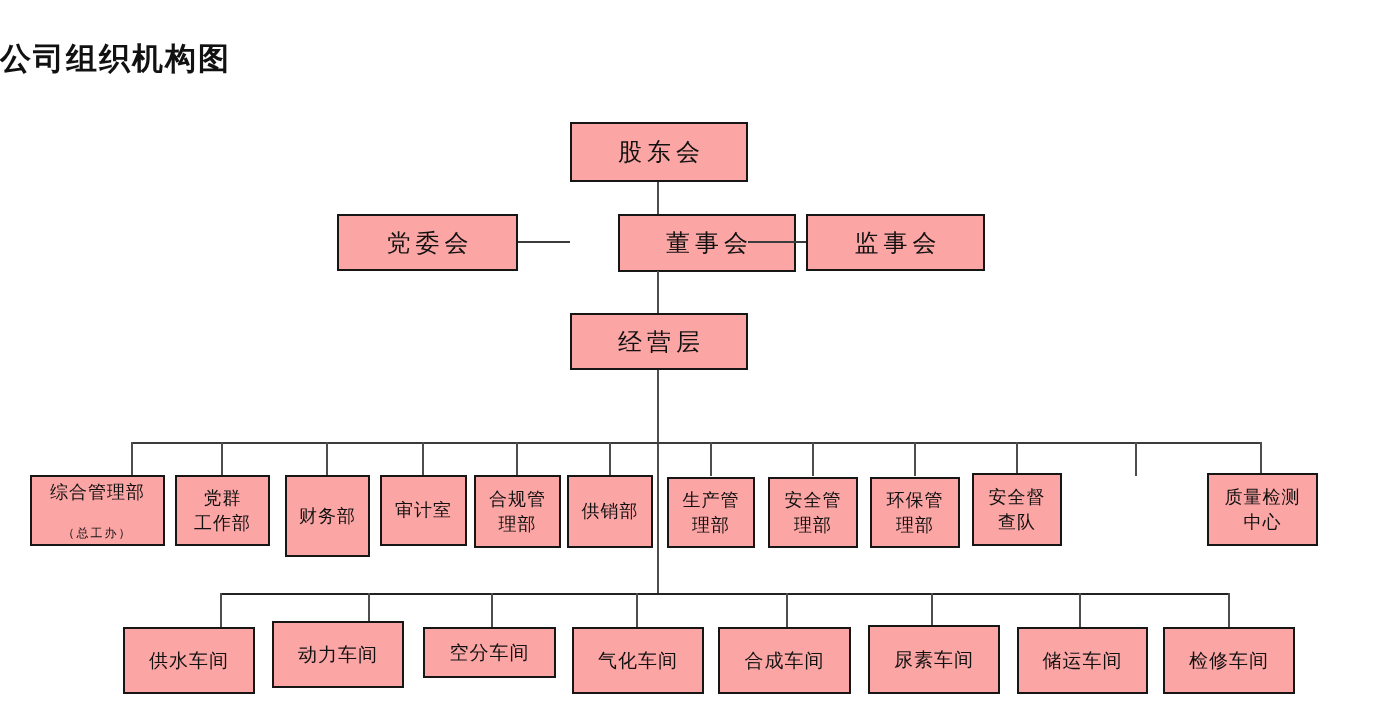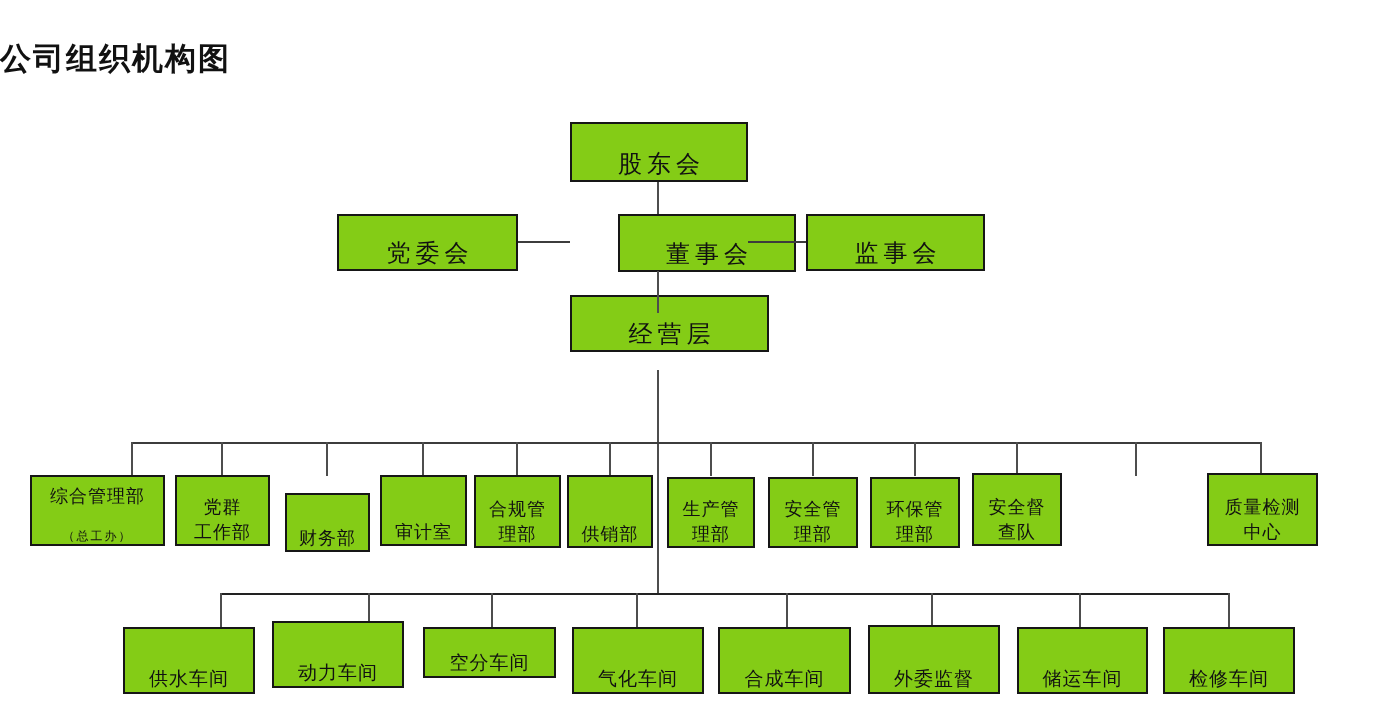--- a/index.html
+++ b/index.html
@@ -14,25 +14,25 @@
   .chart-title{
     position:absolute;
     left:0;top:38px;width:1350px;
     font-size:31px;
     font-weight:bold;
     letter-spacing:2px;
   }
   .node{
     position:absolute;
     border:2px solid #161616;
-    background:#84cc16;
+    background:#fca5a5;
     display:flex;
     flex-direction:column;
     align-items:center;
-    justify-content:flex-end;
+    justify-content:center;
     text-align:center;
     box-sizing:border-box;
   }
   .lvl1{ font-size:24px; letter-spacing:5px; text-indent:5px; }
   .dept{ font-size:18px; line-height:1.35; letter-spacing:1px; }
   .dept .sub{ font-size:12px; letter-spacing:2px; margin-top:20px; }
   .ws{ font-size:19px; letter-spacing:1px; }
   .vline{ position:absolute; width:2px; background:#4d4d4d; }
   .hline{ position:absolute; height:2px; background:#3c3c3c; }
   .line-thick{ background:#222222; }
@@ -51,21 +51,21 @@
   <div class="node lvl1" style="left:337px;top:214px;width:181px;height:57px;">
     <span>党委会</span>
   </div>
   <div class="node lvl1" style="left:570px;top:214px;width:178px;height:58px;margin-left:48px;">
     <span>董事会</span>
   </div>
   <div class="node lvl1" style="left:806px;top:214px;width:179px;height:57px;">
     <span>监事会</span>
   </div>
 
-  <div class="node lvl1" style="left:570px;top:295px;width:199px;height:57px;">
+  <div class="node lvl1" style="left:570px;top:313px;width:178px;height:57px;">
     <span>经营层</span>
   </div>
 
   <div class="vline" style="left:657px;top:182px;height:32px;"></div>
   <div class="hline" style="left:518px;top:241px;width:52px;"></div>
   <div class="hline" style="left:748px;top:241px;width:58px;"></div>
   <div class="vline" style="left:657px;top:271px;height:42px;"></div>
   <div class="vline" style="left:657px;top:370px;height:225px;"></div>
 
   <div class="hline" style="left:131px;top:442px;width:1131px;"></div>
@@ -83,21 +83,21 @@
   <div class="vline" style="left:1260px;top:442px;height:34px;"></div>
 
   <div class="node dept" style="left:30px;top:475px;width:135px;height:71px;">
     <span>综合管理部</span>
     <span class="sub">（总工办）</span>
   </div>
   <div class="node dept" style="left:175px;top:475px;width:95px;height:71px;">
     <span>党群</span>
     <span>工作部</span>
   </div>
-  <div class="node dept" style="left:285px;top:475px;width:85px;height:59px;margin-top:18px;">
+  <div class="node dept" style="left:285px;top:475px;width:85px;height:82px;">
     <span>财务部</span>
   </div>
   <div class="node dept" style="left:380px;top:475px;width:87px;height:71px;">
     <span>审计室</span>
   </div>
   <div class="node dept" style="left:474px;top:475px;width:87px;height:73px;">
     <span>合规管</span>
     <span>理部</span>
   </div>
   <div class="node dept" style="left:567px;top:475px;width:86px;height:73px;">
@@ -143,21 +143,21 @@
   <div class="node ws" style="left:423px;top:627px;width:133px;height:51px;">
     <span>空分车间</span>
   </div>
   <div class="node ws" style="left:572px;top:627px;width:132px;height:67px;">
     <span>气化车间</span>
   </div>
   <div class="node ws" style="left:718px;top:627px;width:133px;height:67px;">
     <span>合成车间</span>
   </div>
   <div class="node ws" style="left:868px;top:625px;width:132px;height:69px;">
-    <span>外委监督</span>
+    <span>尿素车间</span>
   </div>
   <div class="node ws" style="left:1017px;top:627px;width:131px;height:67px;">
     <span>储运车间</span>
   </div>
   <div class="node ws" style="left:1163px;top:627px;width:132px;height:67px;">
     <span>检修车间</span>
   </div>
 
 </div>
 

